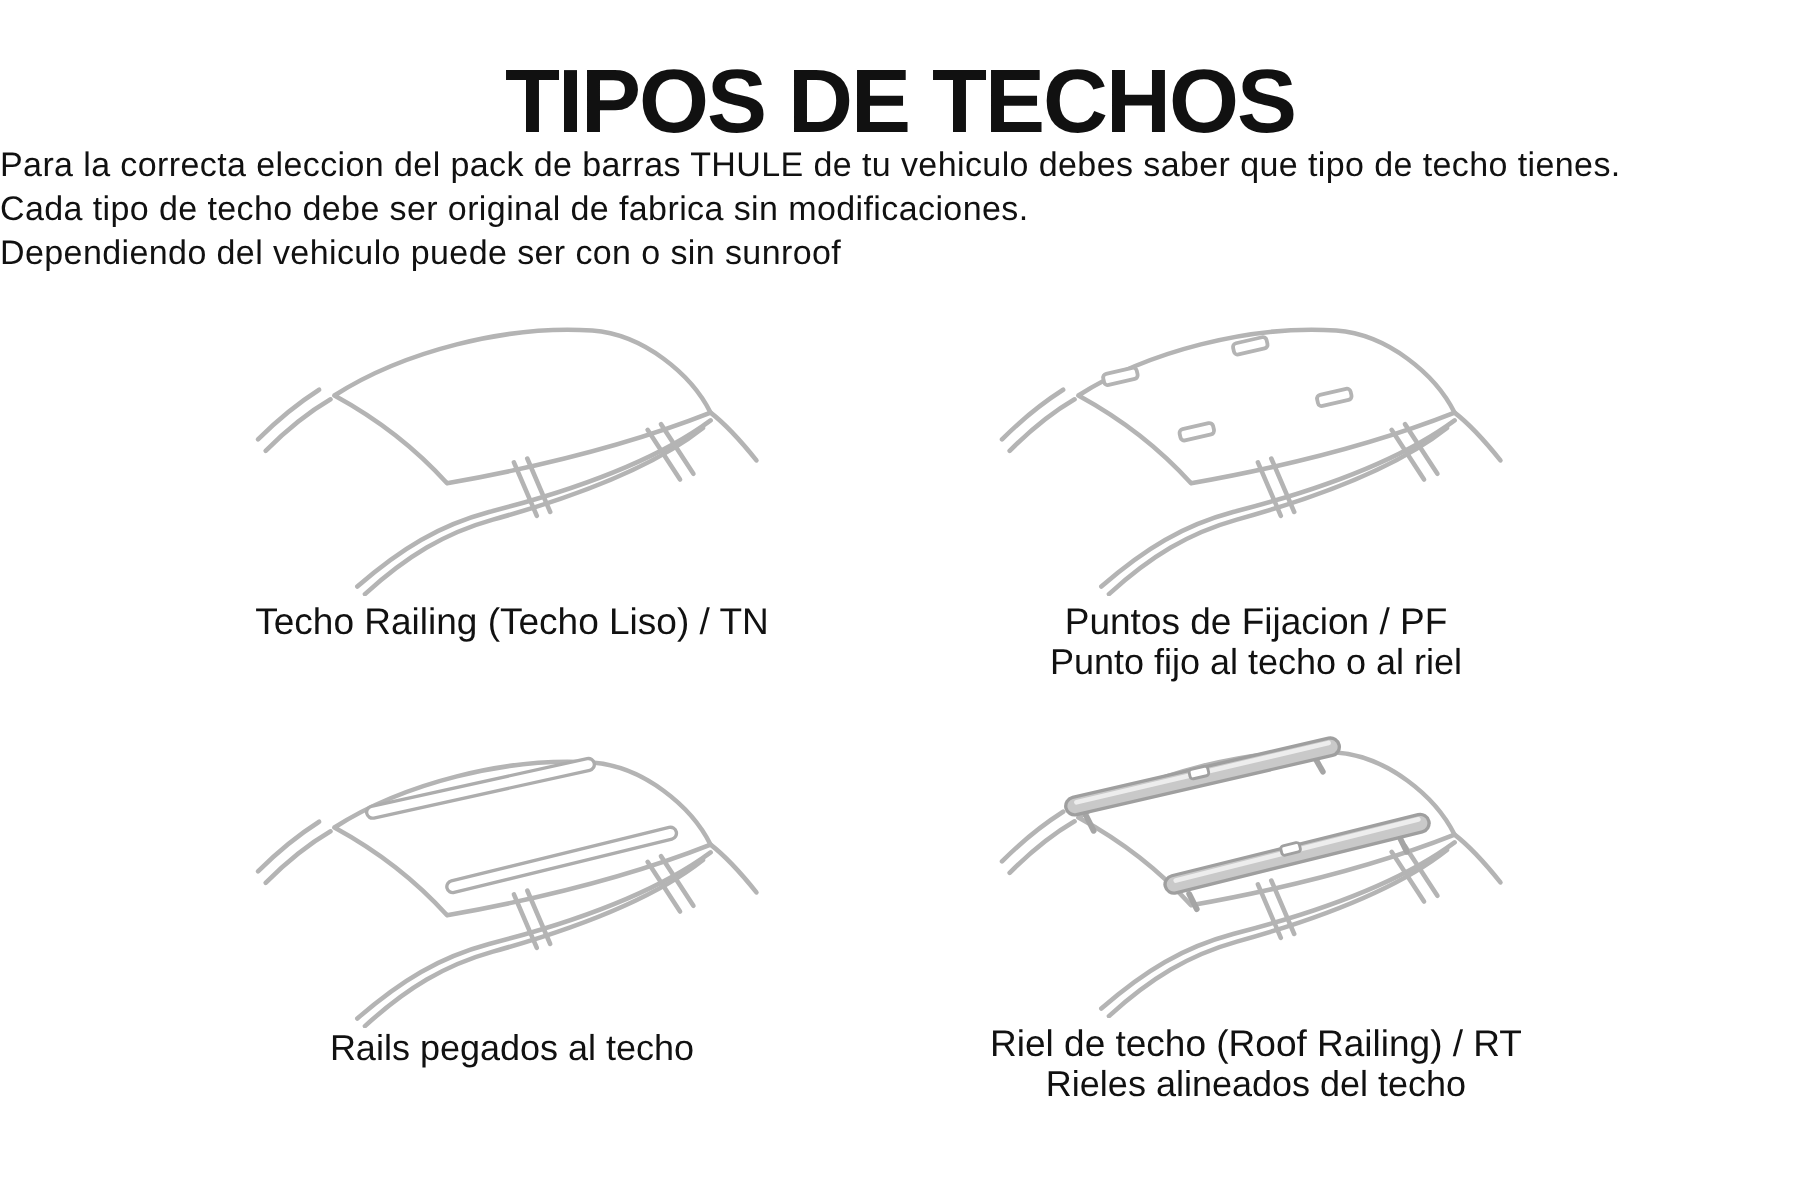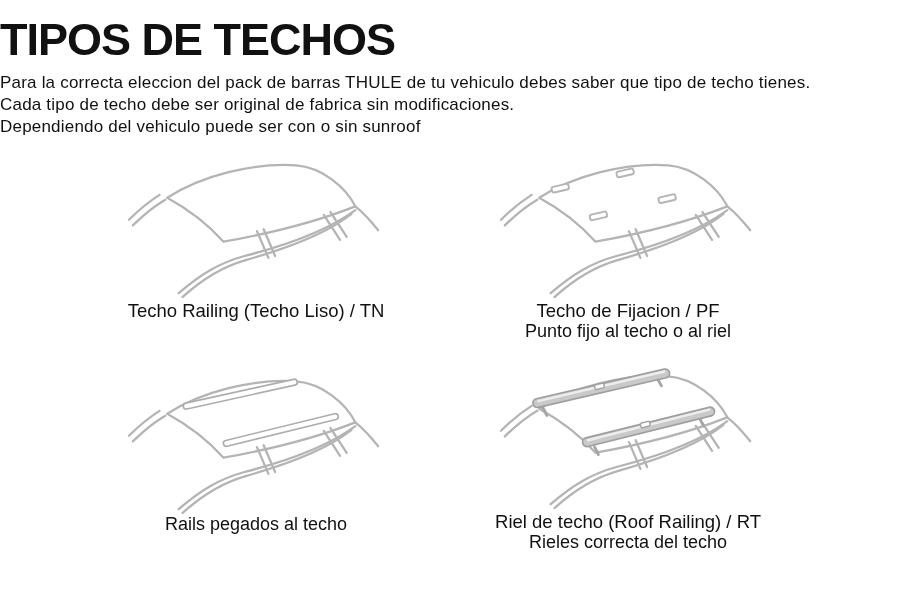--- a/index.html
+++ b/index.html
@@ -7,22 +7,22 @@
     --line-soft:#c2c2c2;
     --ink:#111111;
     --rail-fill:#c9c9c9;
   }
   html,body{margin:0;padding:0;background:#ffffff;}
   body{
     width:900px;height:600px;position:relative;overflow:hidden;
     font-family:"Liberation Sans", sans-serif;color:var(--ink);
   }
   .page-title{
-    position:absolute;top:16px;left:0;width:900px;
-    text-align:left;font-size:45px;font-weight:700;letter-spacing:-1px;
+    position:absolute;top:27px;left:0;width:900px;
+    text-align:center;font-size:45px;font-weight:700;letter-spacing:-1px;
     line-height:48px;white-space:nowrap;
   }
   .intro{
     position:absolute;top:72px;left:0;width:900px;
     font-size:17px;line-height:22px;letter-spacing:0.2px;
   }
   .intro div{white-space:nowrap;}
   .cell{position:absolute;width:360px;text-align:center;}
   .cell-tl{left:76px;top:150px;}
   .cell-tr{left:448px;top:150px;}
@@ -83,21 +83,21 @@
     <path class="ln" d="M226 68 L243 94"></path>
     <path class="ln" d="M233 65 L250 91"></path>
     <path class="ln" d="M259 59 C268 66 275 74 283 84"></path>
     <g>
       <rect class="fp" x="75" y="37" width="18" height="6" rx="2" transform="rotate(-13 84 40)"></rect>
       <rect class="fp" x="143" y="21" width="18" height="6" rx="2" transform="rotate(-13 152 24)"></rect>
       <rect class="fp" x="115" y="66" width="18" height="6" rx="2" transform="rotate(-13 124 69)"></rect>
       <rect class="fp" x="187" y="48" width="18" height="6" rx="2" transform="rotate(-13 196 51)"></rect>
     </g>
   </svg>
-  <div class="caption">Techo de Fijacion / PF</div>
+  <div class="caption">Puntos de Fijacion / PF</div>
   <div class="subcaption">Punto fijo al techo o al riel</div>
 </div>
 
 <div class="cell cell-bl">
   <svg class="roof-svg" viewBox="0 0 310 155" aria-hidden="true">
     <path class="ln roofface" d="M62 50 C98 27 152 13 197 16 C224 18 249 39 259 59 C216 76 166 88 121 96 C103 76 84 62 62 50 Z"></path>
     <path class="ln" d="M60 52 C48 59 38 67 26 79"></path>
     <path class="ln" d="M54 47 C43 54 33 62 22 73"></path>
     <path class="ln" d="M259 63 C228 86 182 101 143 111 C117 118 97 130 74 150"></path>
     <path class="ln" d="M255 67 C226 90 181 105 145 115 C120 122 100 134 78 154"></path>
@@ -137,14 +137,14 @@
       <rect class="mount" x="120" y="24" width="10" height="5" rx="1.5" transform="rotate(-13 125 26)"></rect>
       <path class="ft" d="M120 90 L124 98"></path>
       <path class="ft" d="M230 60 L234 68"></path>
       <line class="rt1" x1="112" y1="85" x2="241" y2="53"></line>
       <line class="rt2" x1="112" y1="85" x2="241" y2="53"></line>
       <line class="rt3" x1="113" y1="83" x2="240" y2="51"></line>
       <rect class="mount" x="168" y="64" width="10" height="5" rx="1.5" transform="rotate(-14 173 66)"></rect>
     </g>
   </svg>
   <div class="caption">Riel de techo (Roof Railing) / RT</div>
-  <div class="subcaption">Rieles correcta del techo</div>
+  <div class="subcaption">Rieles alineados del techo</div>
 </div>
 
 </body></html>

